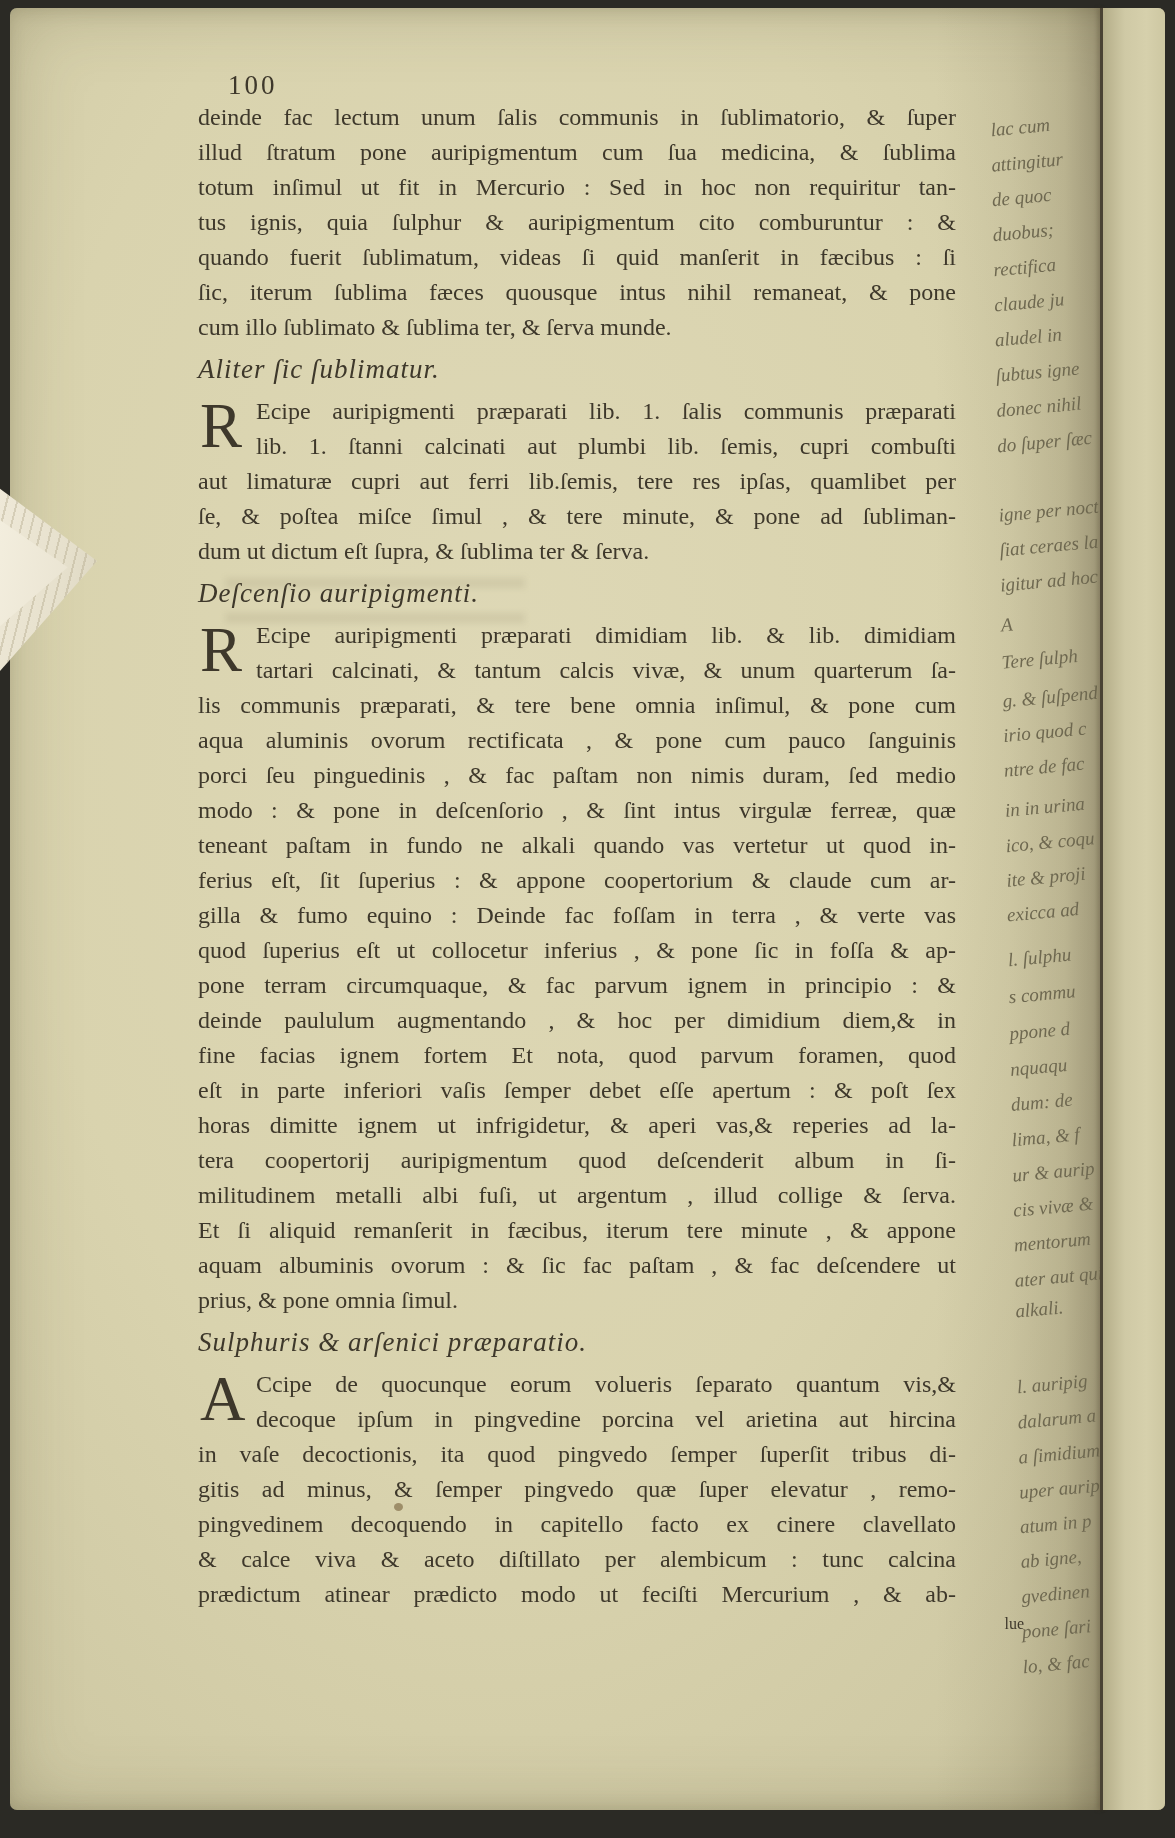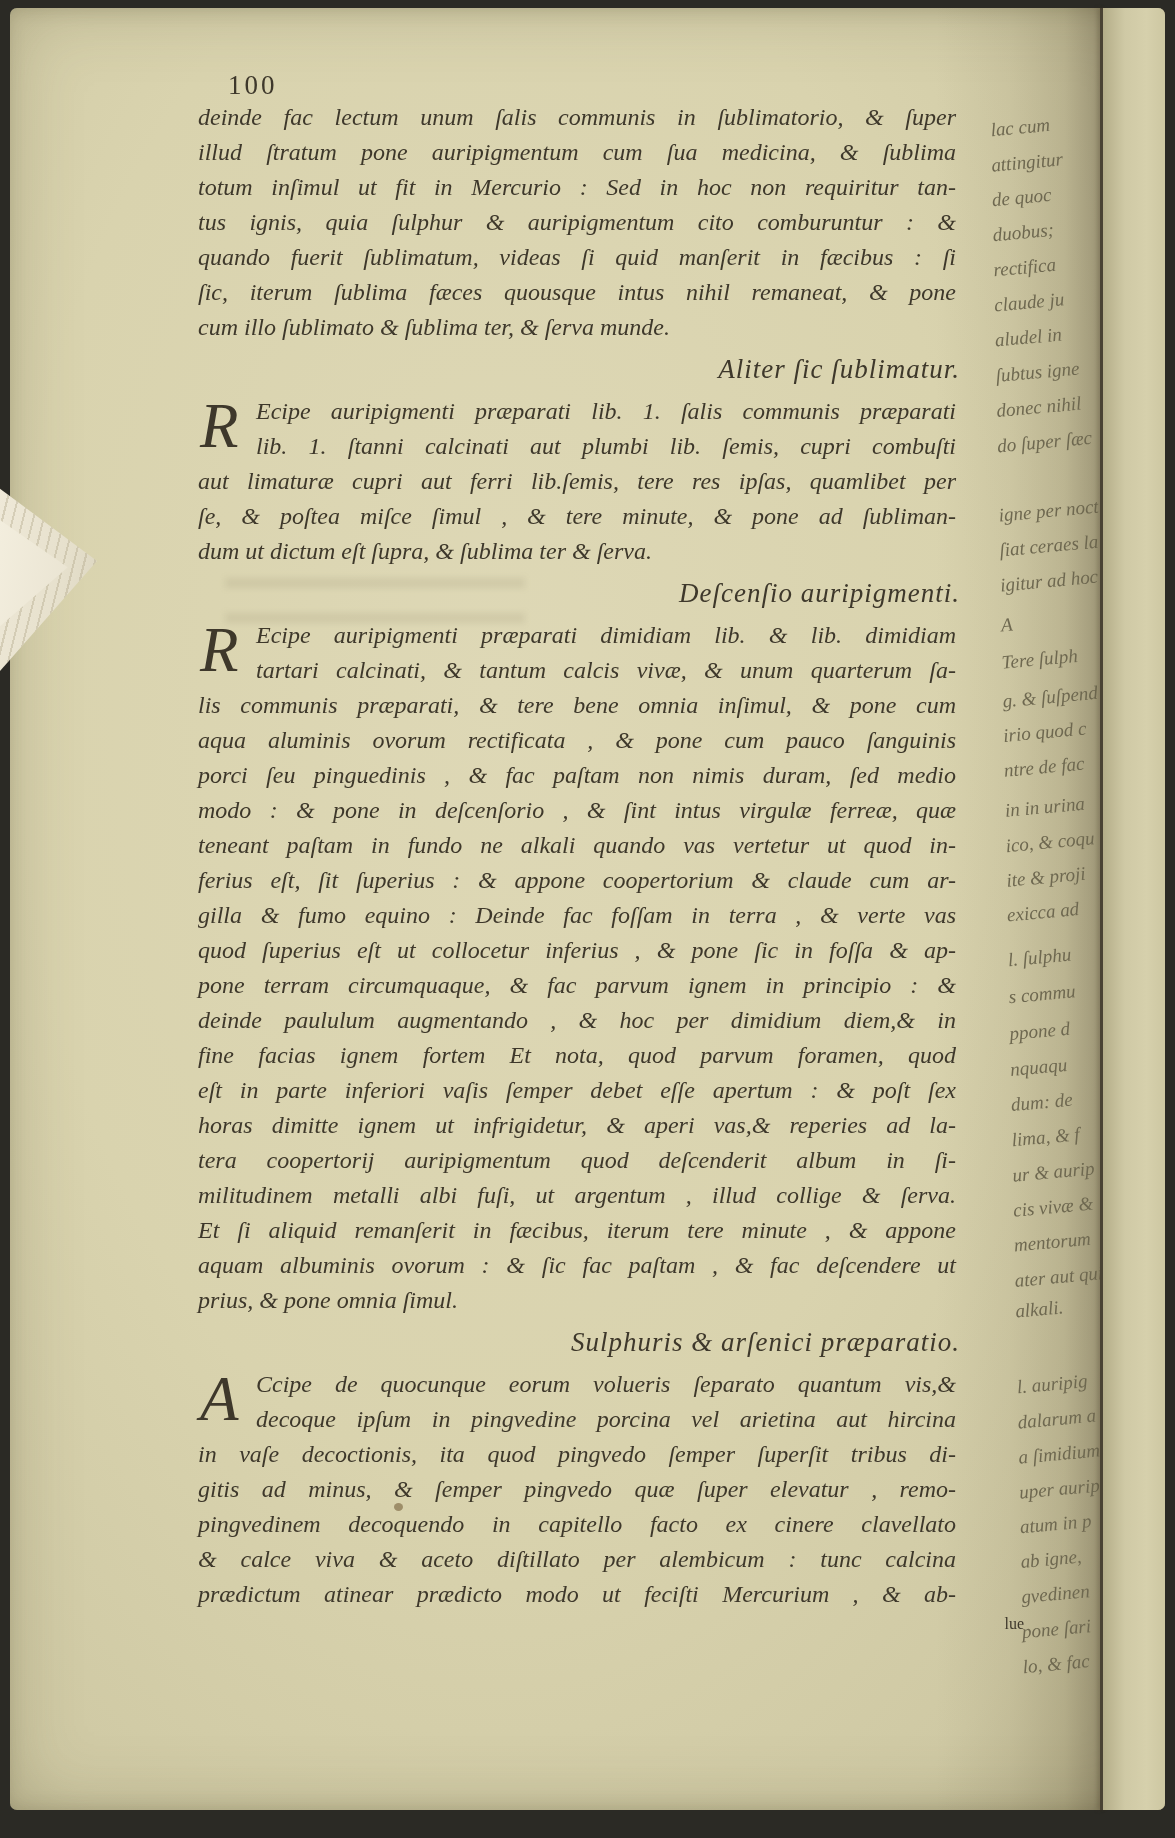--- a/index.html
+++ b/index.html
@@ -34,30 +34,30 @@
   .main-content{position:absolute;left:188px;top:42px;width:762px;}
   .header-row{position:relative;height:40px;color:var(--ink,#3e382b);}
   .page-number{position:absolute;left:30px;top:20px;font-size:27px;letter-spacing:3px;}
   .running-title{
     position:absolute;left:0;right:30px;top:2px;text-align:center;
     font-size:25px;letter-spacing:11px;
   }
   .running-title::first-letter{font-size:32px;}
   
   .text-block{margin-top:10px;font-size:24px;line-height:35px;color:var(--ink,#3e382b);}
-  .paragraph{position:relative;font-style:italic;}
+  .paragraph{position:relative;}
   .tline{width:758px;}
   .tline.just{text-align:justify;text-align-last:justify;}
   .tline.indent{padding-left:58px;box-sizing:border-box;}
   .dropcap{
     position:absolute;left:2px;top:1px;font-size:63px;line-height:62px;
     color:var(--ink,#3e382b);
   }
   .heading{
-    text-align:right;font-style:italic;font-size:27px;line-height:36px;
+    text-align:left;font-style:italic;font-size:27px;line-height:36px;
     padding:6px 0 7px;letter-spacing:1px;color:var(--ink,#3e382b);
   }
   .catchword-row{width:758px;text-align:right;margin-top:3px;}
   .catchword{display:inline-block;margin-right:-68px;font-size:16px;color:var(--ink,#3e382b);}
   
   .edge-strip{
     position:absolute;left:995px;top:103px;width:102px;height:1610px;
     overflow:hidden;font-style:italic;font-size:19px;line-height:22px;
     color:#6e6850;transform:rotate(-1.2deg);
   }

